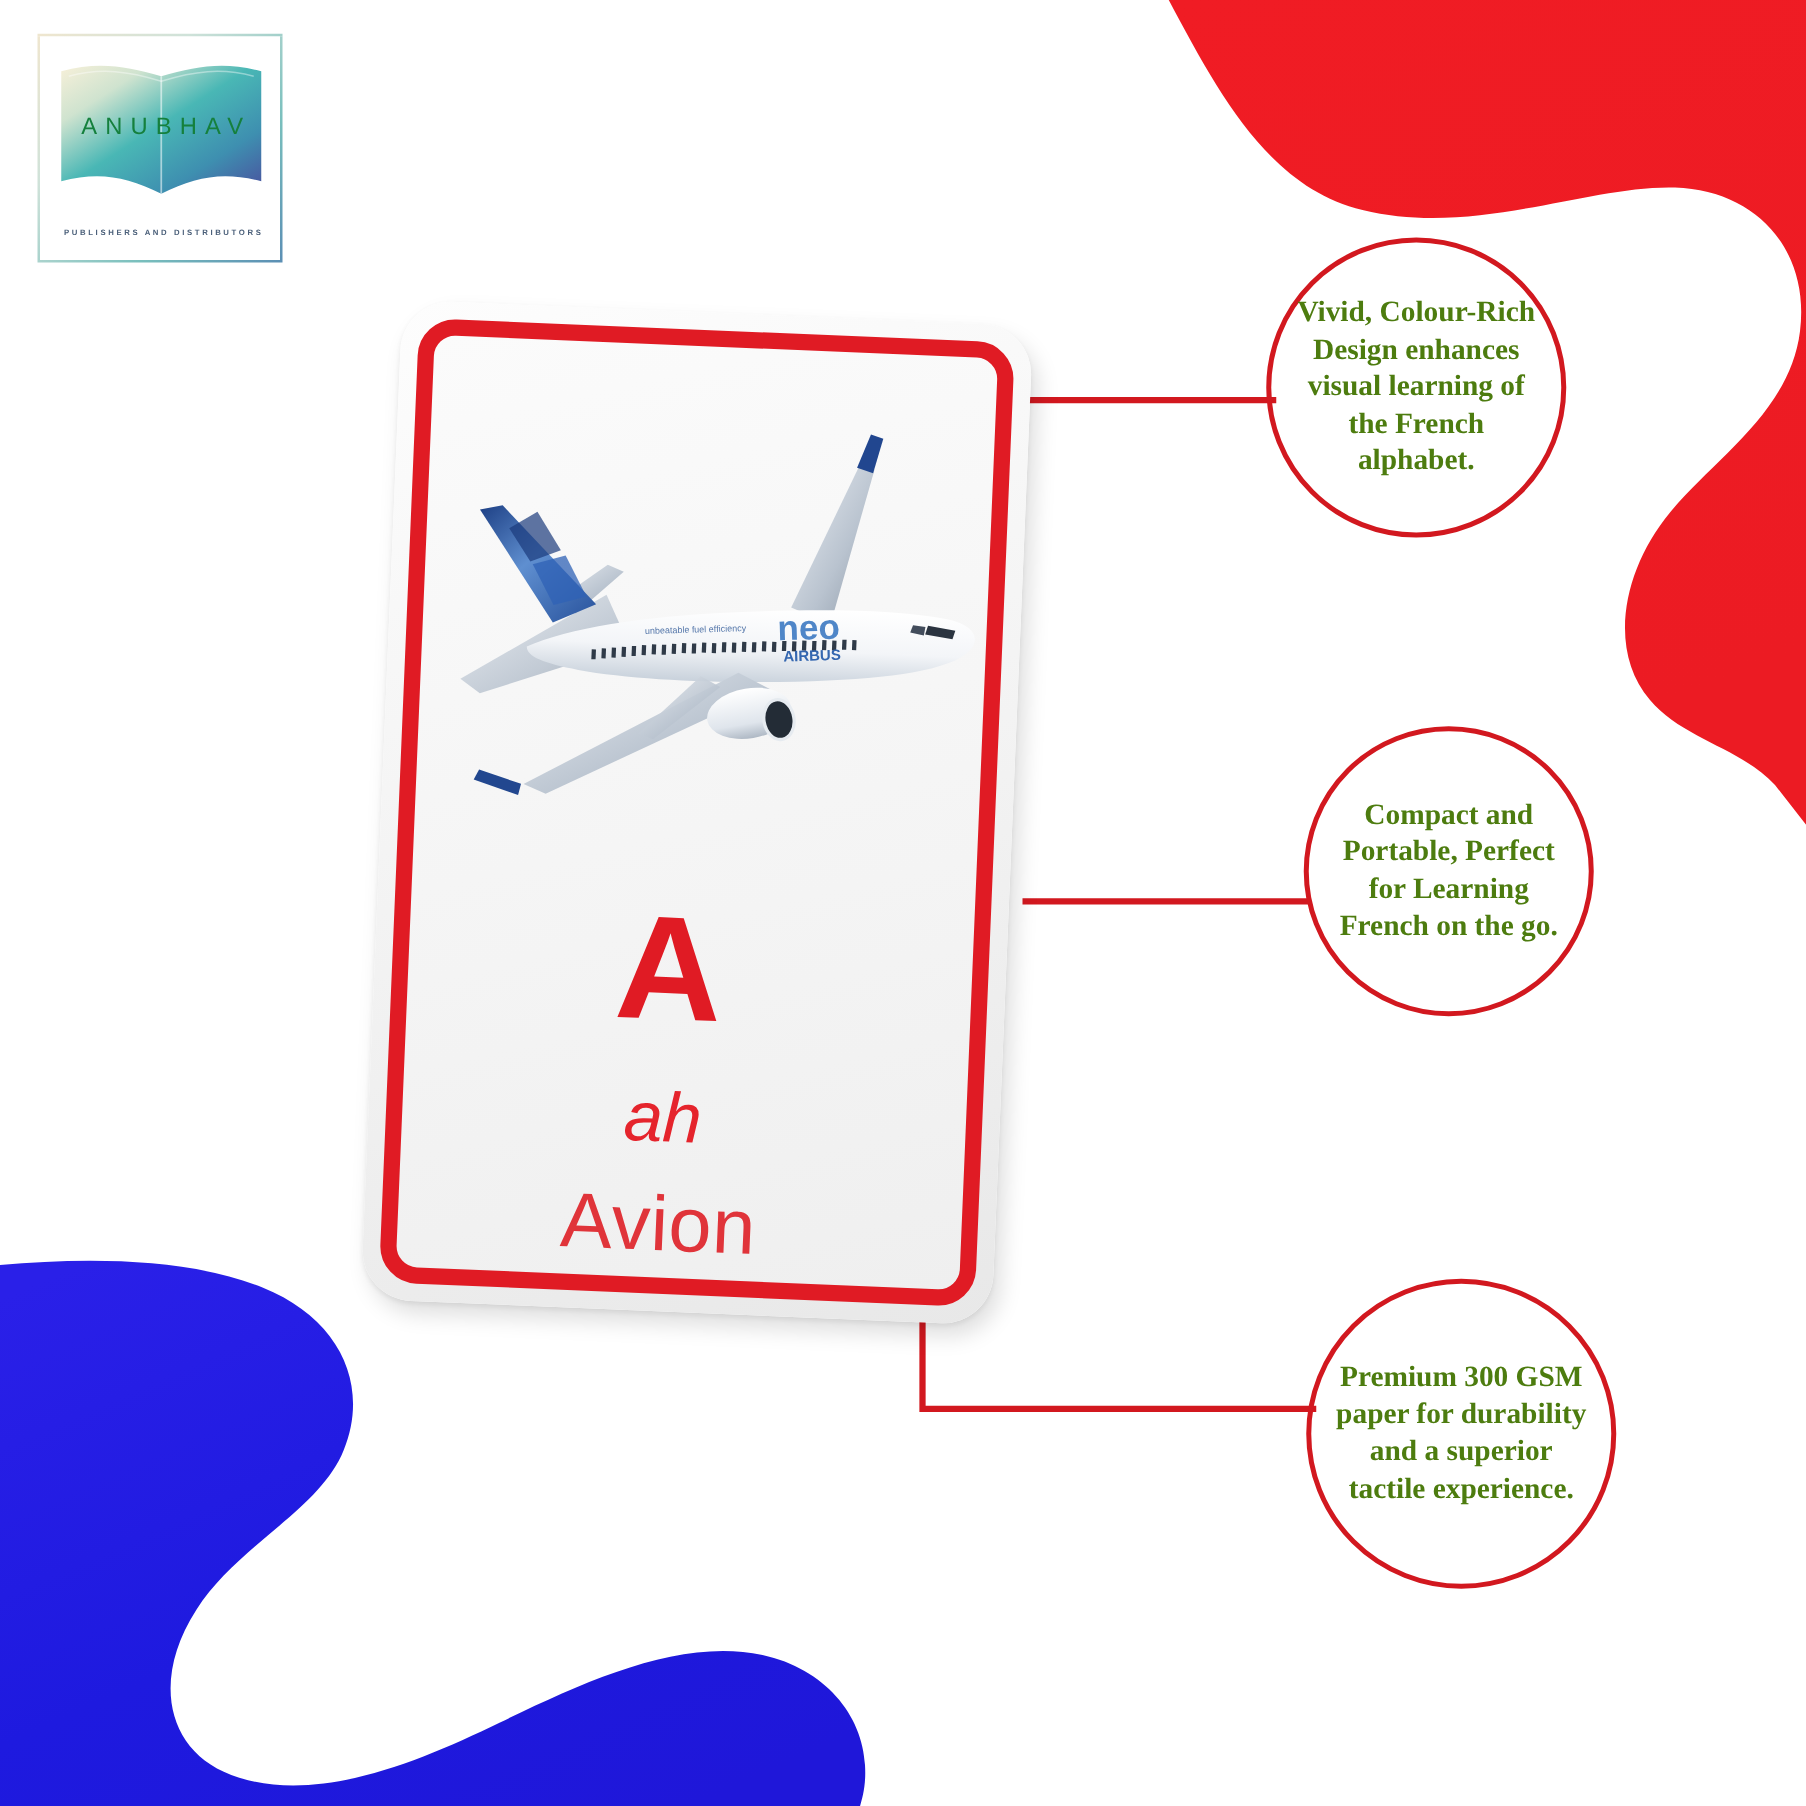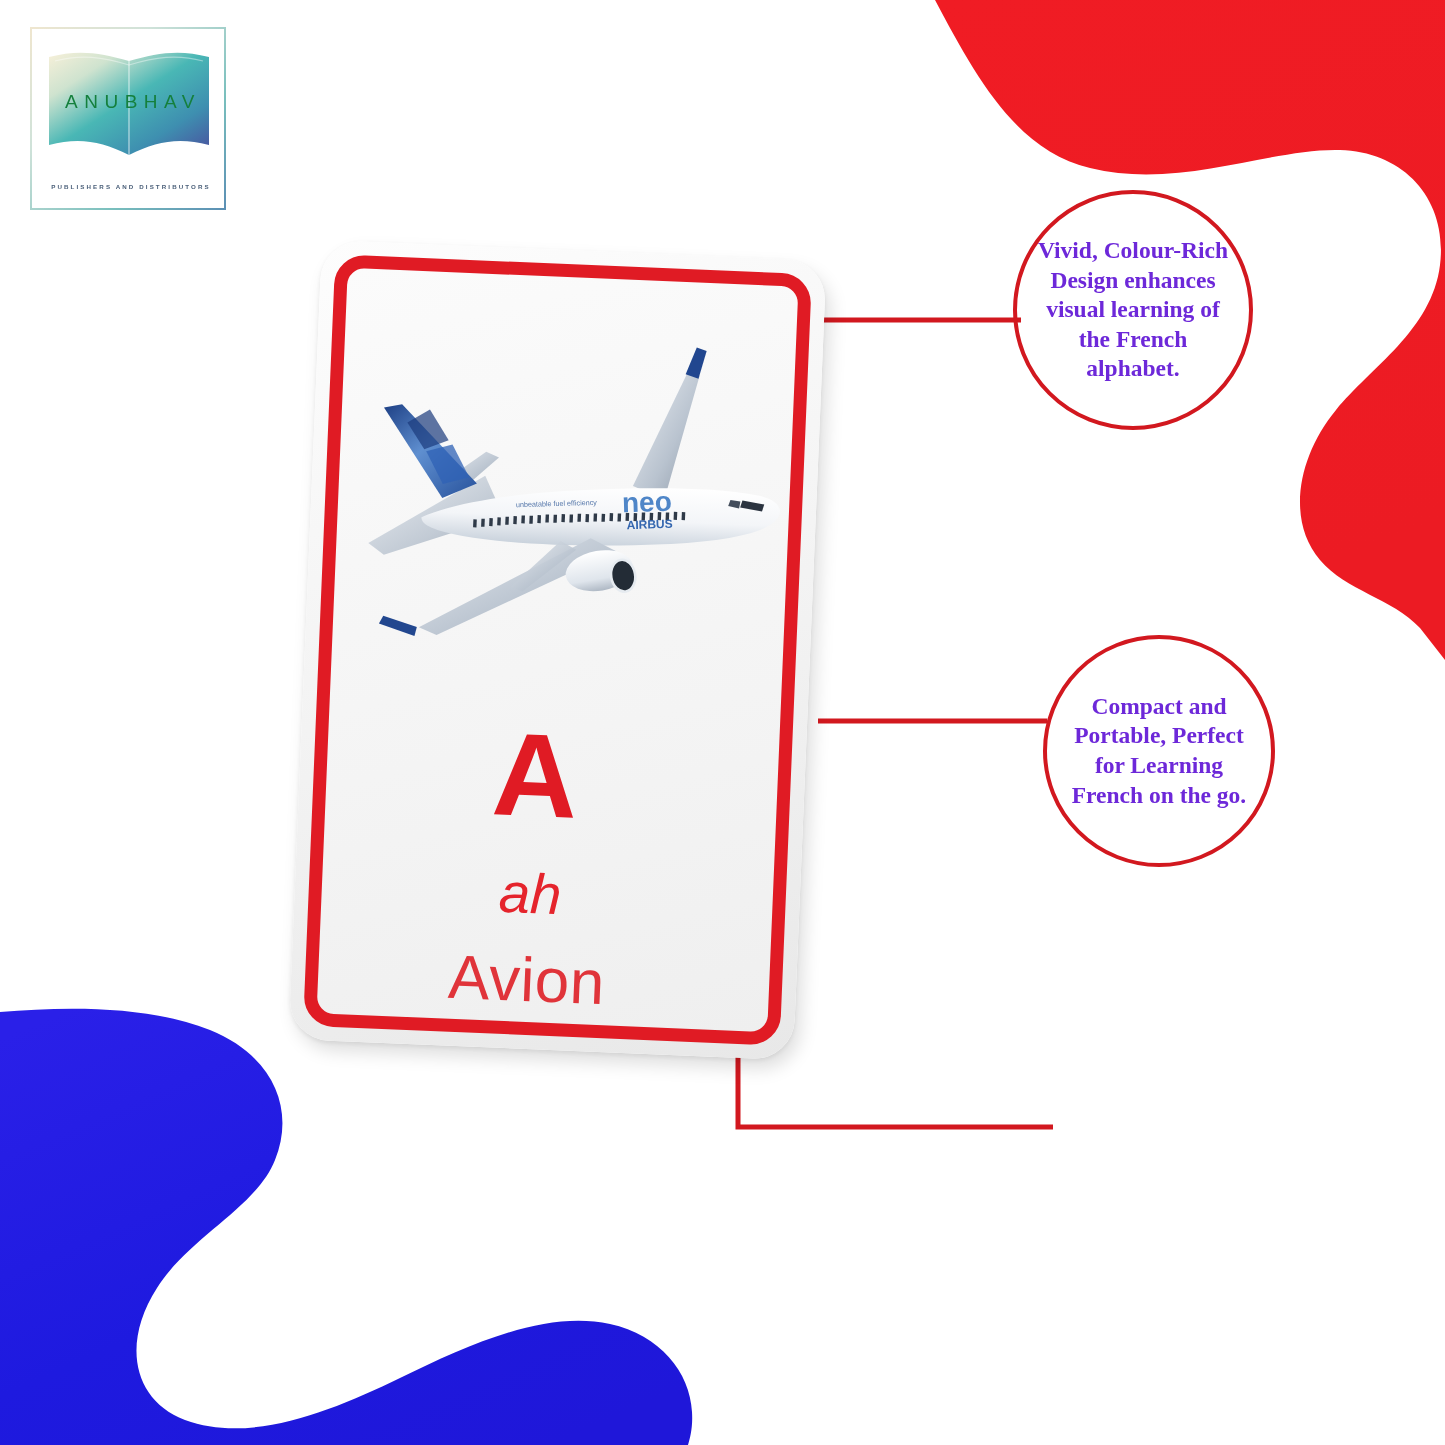--- a/index.html
+++ b/index.html
@@ -160,30 +160,30 @@
     position: absolute;
     border: 4px solid #D2181F;
     border-radius: 50%;
     background: transparent;
     display: flex;
     align-items: center;
     justify-content: center;
     box-sizing: border-box;
   }
   .callout-text {
-    color: #6d28d9;
+    color: #4d7c0f;
     font-family: "Liberation Serif", serif;
     font-weight: 700;
     text-align: center;
     line-height: 1.26;
     padding: 0 14px;
   }
   #callout-1 { left: 1013px; top: 190px;  width: 240px; height: 240px; }
   #callout-1 .callout-text { font-size: 23.5px; }
-  #callout-2 { left: 1043px; top: 635px;  width: 232px; height: 232px; }
+  #callout-2 { left: 1043px; top: 581px;  width: 232px; height: 232px; }
   #callout-2 .callout-text { font-size: 23.5px; }
   #callout-3 { left: 1045px; top: 1023px; width: 248px; height: 248px; }
   #callout-3 .callout-text { font-size: 23.5px; }
 </style>
 </head>
 <body>
 
 <div id="stage">
 
   <svg class="blob-layer" viewBox="0 0 1445 1445">
@@ -352,14 +352,17 @@
   </div>
 
   <div id="callout-1" class="callout">
     <div class="callout-text">Vivid, Colour-Rich Design enhances visual learning of the French alphabet.</div>
   </div>
 
   <div id="callout-2" class="callout">
     <div class="callout-text">Compact and Portable, Perfect for Learning French on the go.</div>
   </div>
 
+  <div id="callout-3" class="callout">
+    <div class="callout-text">Premium 300 GSM paper for durability and a superior tactile experience.</div>
+  </div>
 
 </div>
 
 </body></html>

